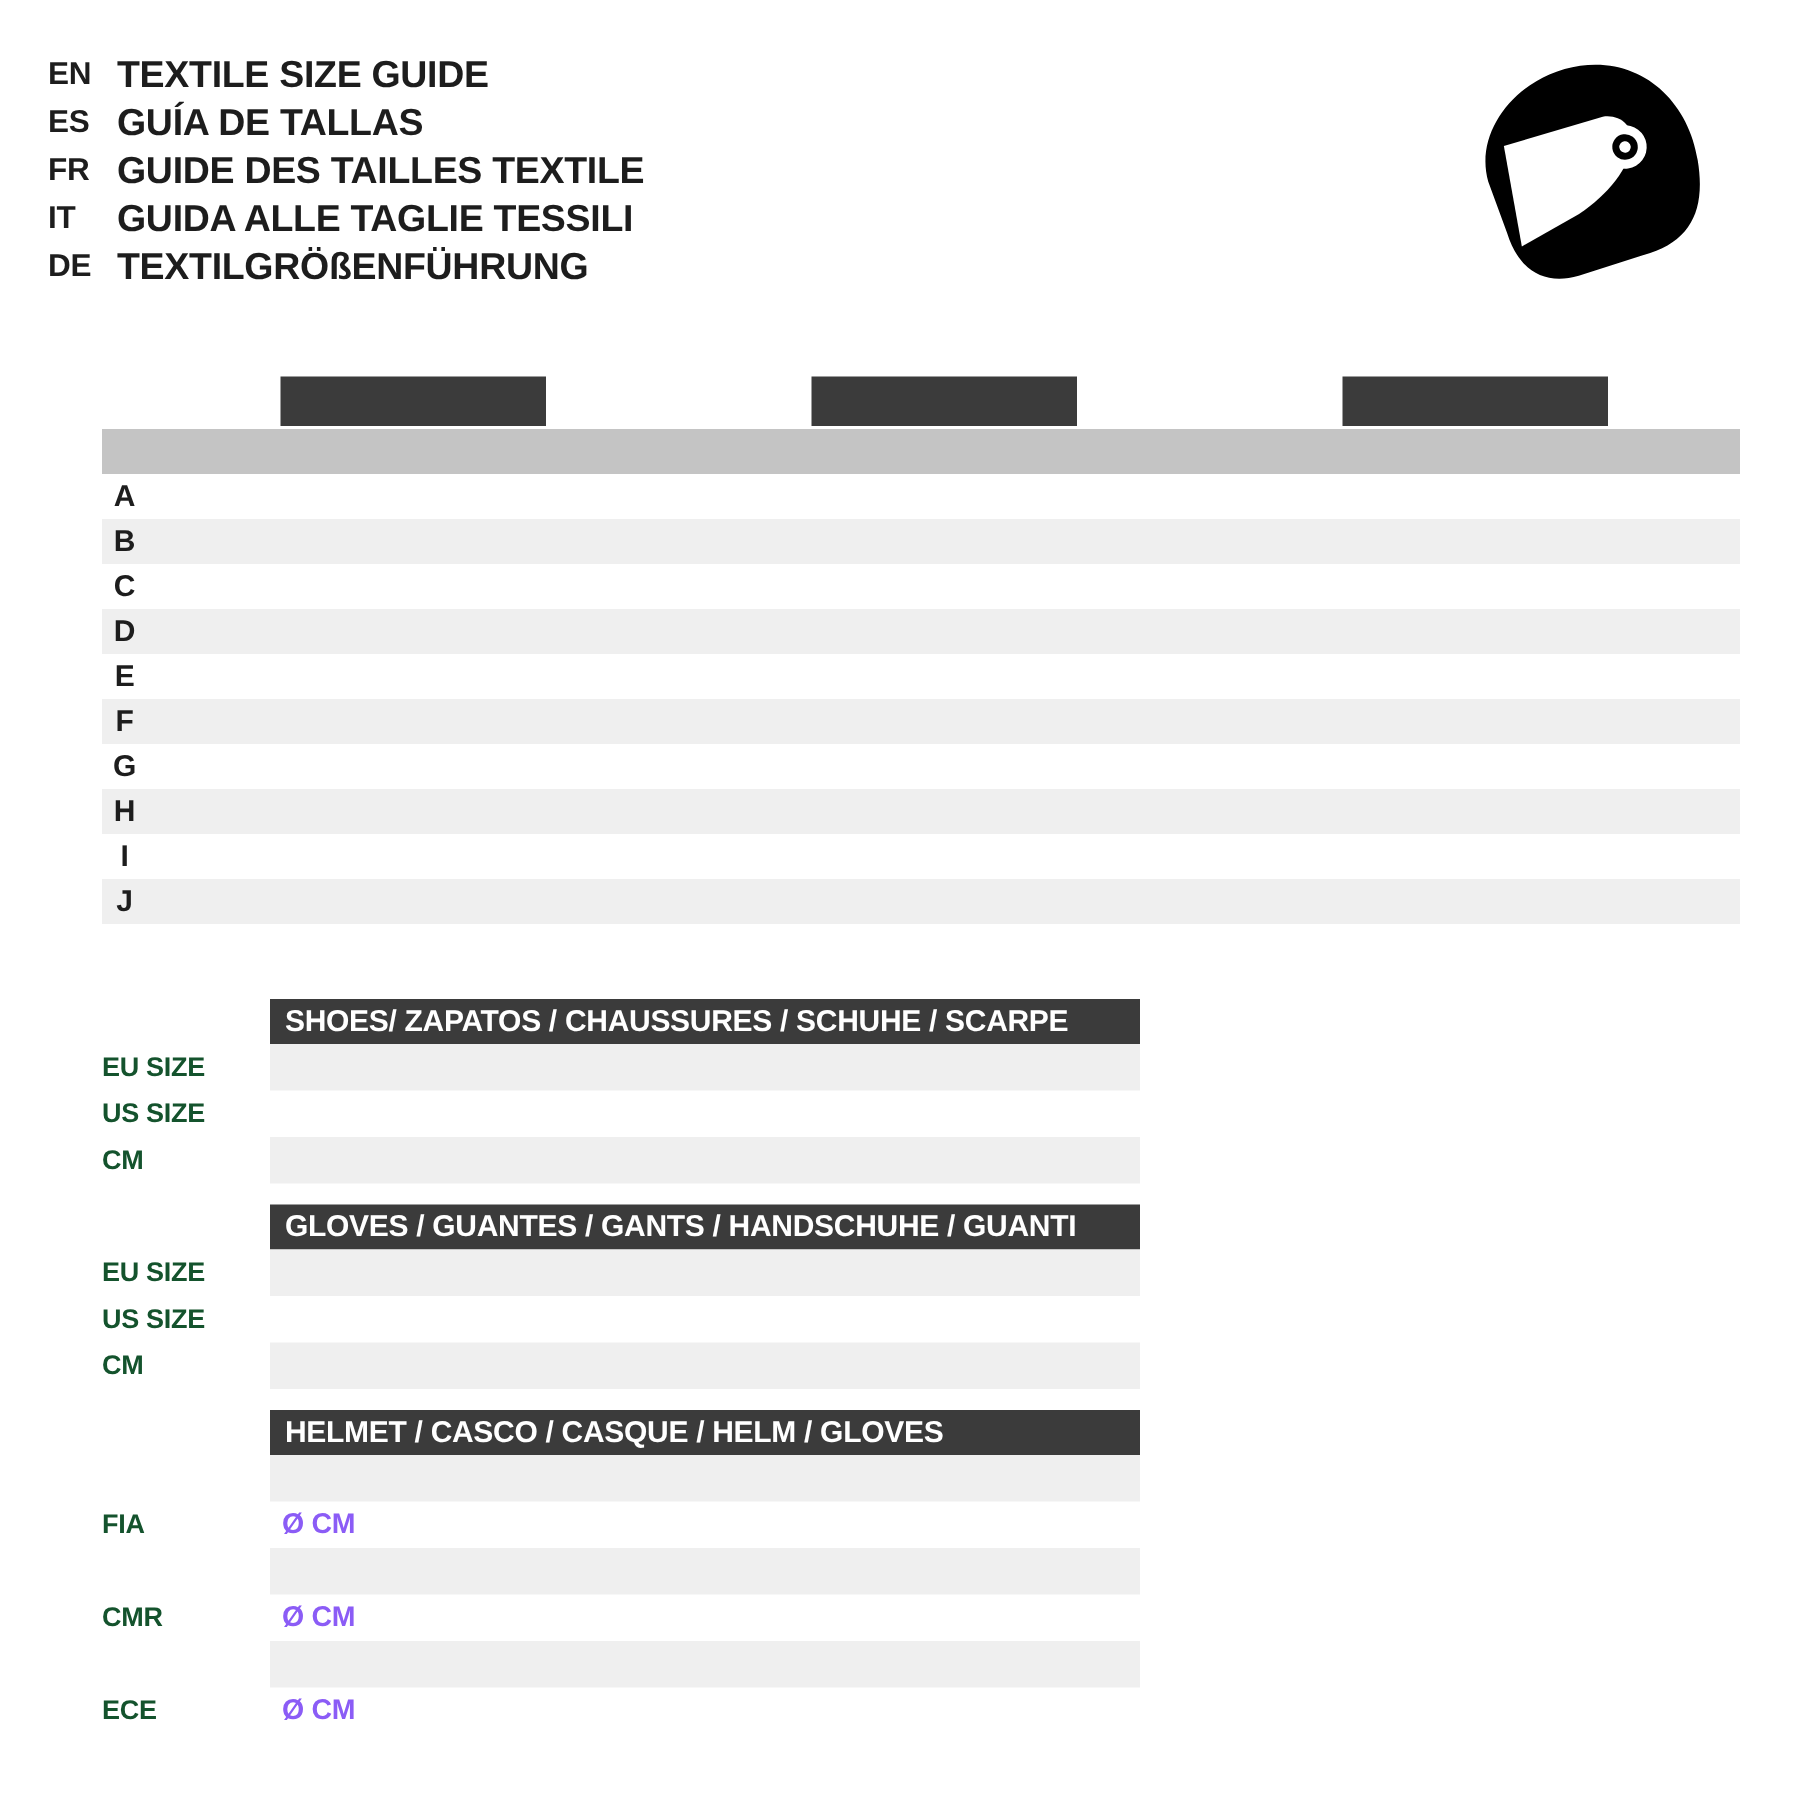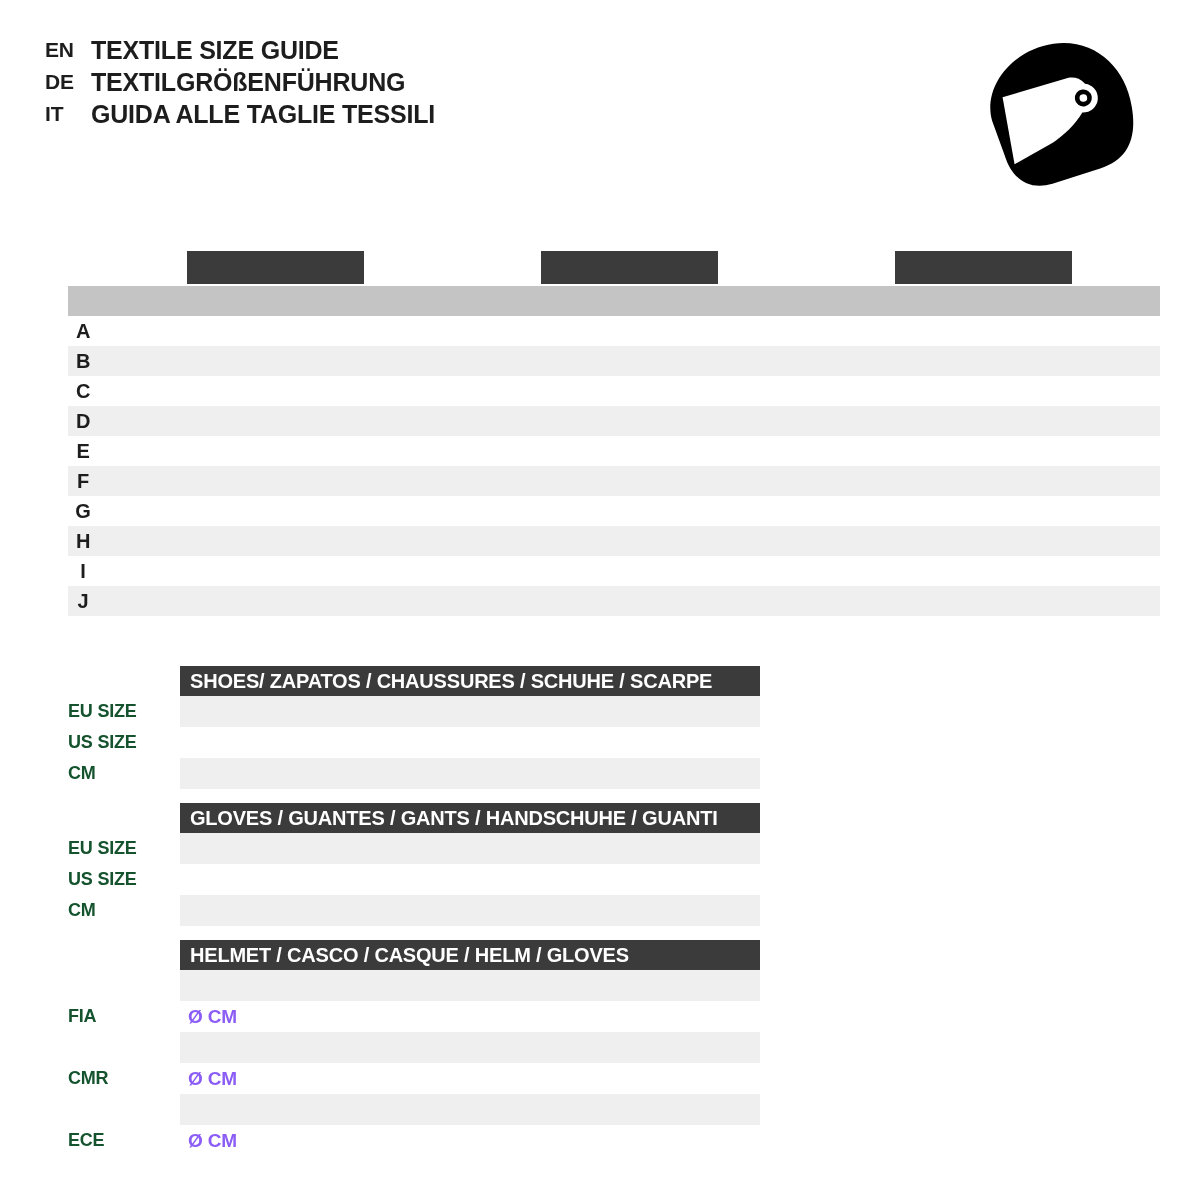--- a/index.html
+++ b/index.html
@@ -1,21 +1,21 @@
 <!DOCTYPE html>
 <html><head>
 <meta charset="utf-8">
 <style>
   html,body{margin:0;padding:0;background:#fff;}
   .page{position:relative;width:1200px;height:1200px;background:#fff;overflow:hidden;
         font-family:"Liberation Sans","DejaVu Sans",sans-serif;letter-spacing:-0.2px;color:#1d1d1d;}
 
   
   .top{position:relative;height:215px;}
-  .langs{padding:34px 0 0 45px;}
+  .langs{padding:34px 0 0 32px;}
   .lang-row{display:flex;height:32px;align-items:center;}
   .lang-code{width:46px;font-weight:bold;font-size:21px;}
   .lang-title{font-weight:bold;font-size:25px;}
   .helmet-icon{position:absolute;left:975px;top:30px;width:170px;height:170px;}
 
   
   .main-table{margin:36px 0 0 68px;width:1092px;}
   .gridcols{display:grid;grid-template-columns:30px repeat(12,1fr);}
   .size-groups{height:33px;margin-bottom:2px;}
   .size-group{grid-row:1;display:flex;align-items:center;justify-content:center;
@@ -64,26 +64,34 @@
 
 <div class="page">
 
   <header class="top">
     <div class="langs">
       <div class="lang-row">
           <span class="lang-code">EN</span>
           <span class="lang-title">TEXTILE SIZE GUIDE</span>
         </div>
         <div class="lang-row">
-          <span class="lang-code">DE</span>
-          <span class="lang-title">TEXTILGRÖßENFÜHRUNG</span>
+          <span class="lang-code">ES</span>
+          <span class="lang-title">GUÍA DE TALLAS</span>
+        </div>
+        <div class="lang-row">
+          <span class="lang-code">FR</span>
+          <span class="lang-title">GUIDE DES TAILLES TEXTILE</span>
         </div>
         <div class="lang-row">
           <span class="lang-code">IT</span>
           <span class="lang-title">GUIDA ALLE TAGLIE TESSILI</span>
+        </div>
+        <div class="lang-row">
+          <span class="lang-code">DE</span>
+          <span class="lang-title">TEXTILGRÖßENFÜHRUNG</span>
         </div>
     </div>
     <div class="helmet-icon">
       <svg viewBox="0 0 200 200" width="170" height="170" aria-hidden="true">
         <g transform="rotate(-8 100 100)">
           <path fill="#000" d="M104 16 C 152 16 184 54 185 102 C 186 140 172 163 138 169 L 80 179 C 52 183 34 168 29 138 L 20 96 C 14 54 56 16 104 16 Z"></path>
           <path fill="#fff" d="M36 70 L 116 58 C 131 58 139 70 136 83 C 131 100 112 119 87 131 L 39 150 Z"></path>
           <circle cx="130" cy="84" r="17" fill="#fff"></circle>
           <circle cx="130" cy="84" r="10" fill="#000"></circle>
           <circle cx="130" cy="84" r="4.5" fill="#fff"></circle>

